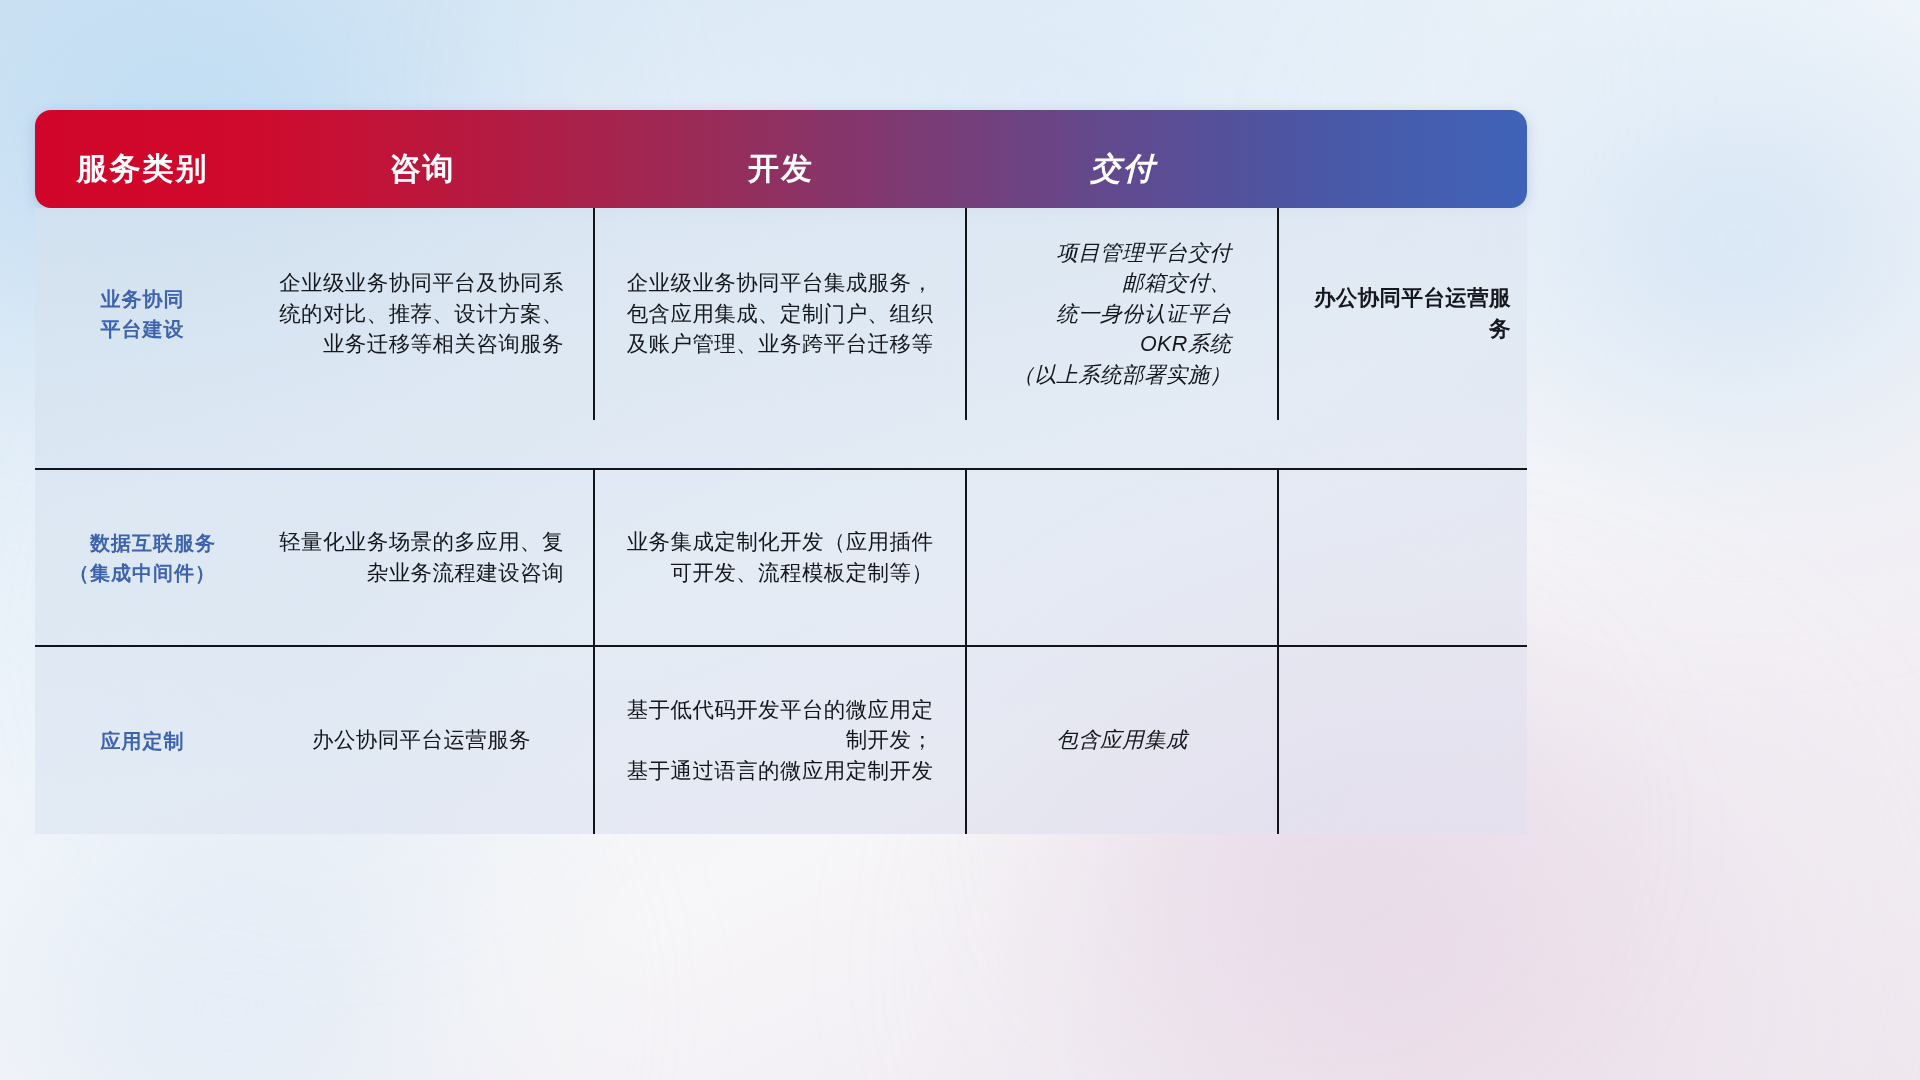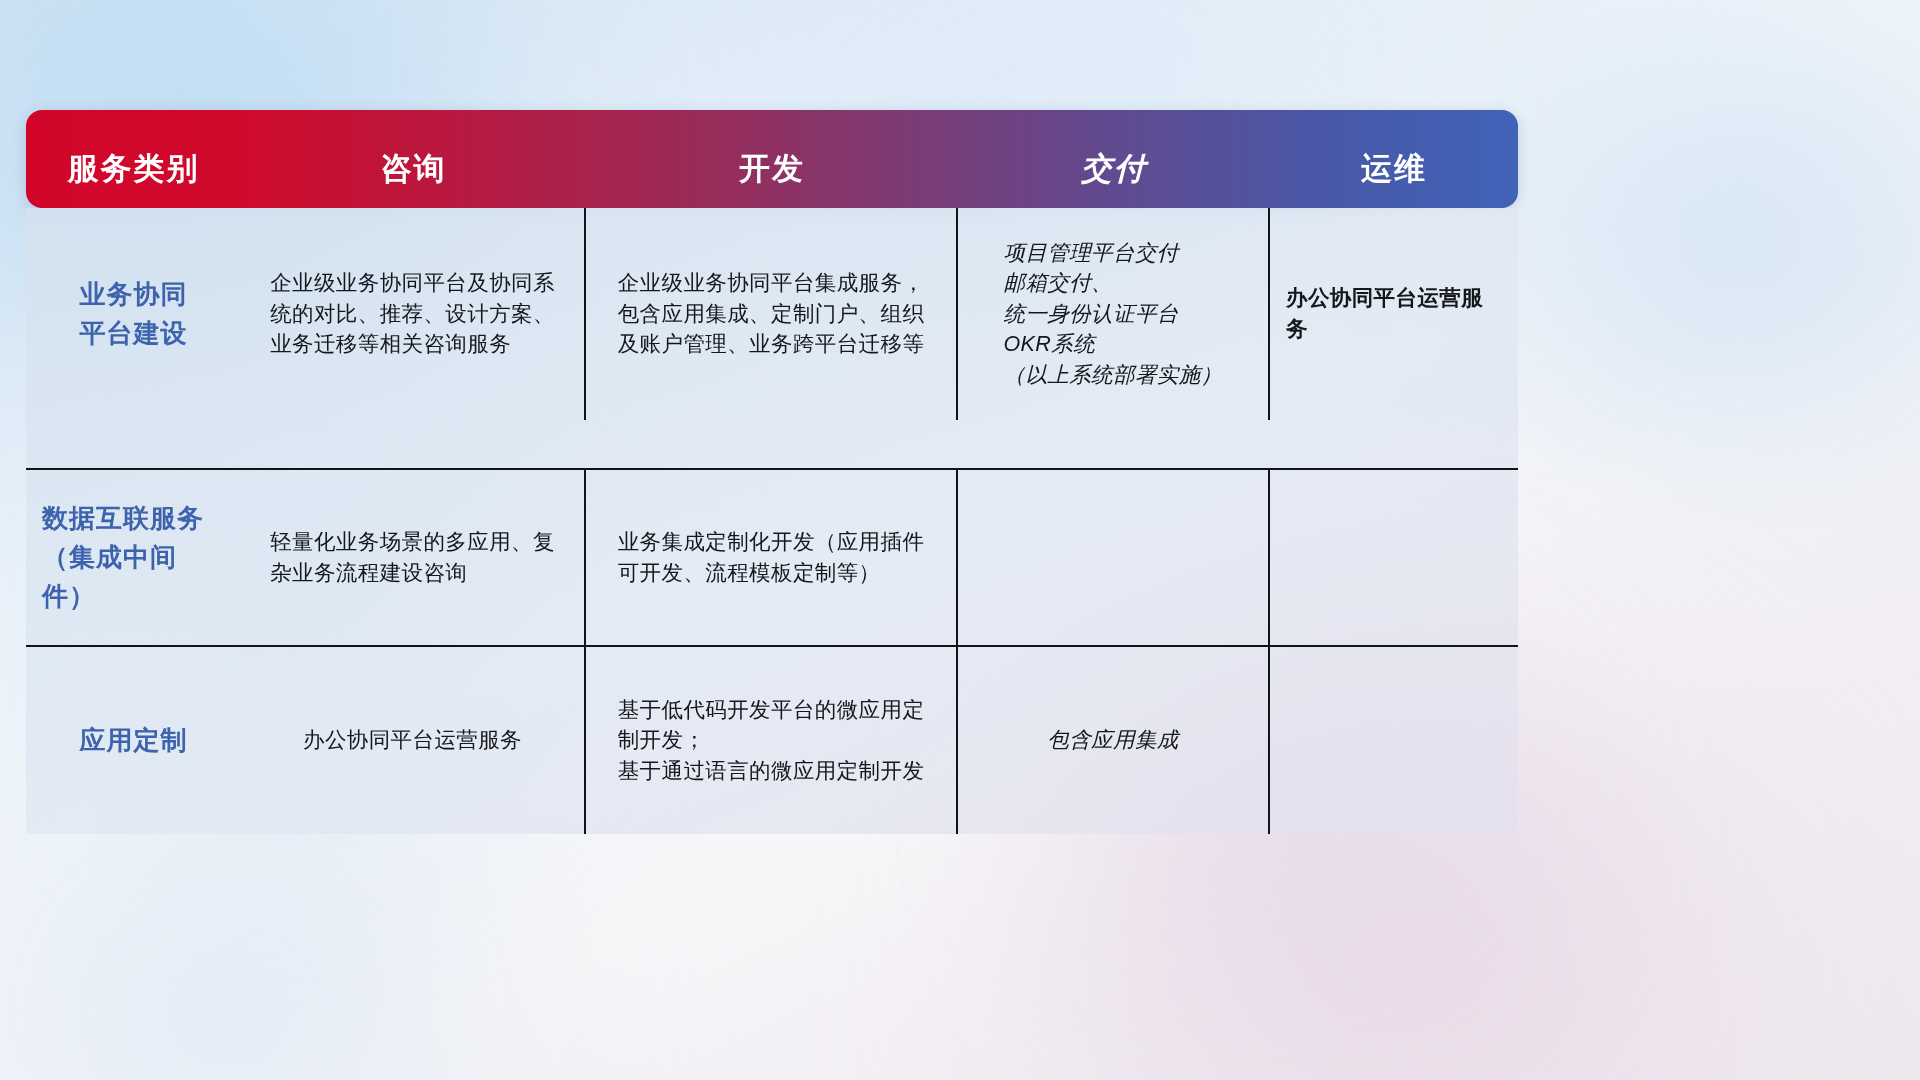--- a/index.html
+++ b/index.html
@@ -34,21 +34,21 @@
     background:radial-gradient(closest-side,#e9d9e6 0%,rgba(233,217,230,0) 100%);}
   .glow-e{left:-120px;bottom:-240px;width:700px;height:620px;
     background:radial-gradient(closest-side,#dfe9f5 0%,rgba(223,233,245,0) 100%);}
   .glow-f{left:1050px;bottom:40px;width:520px;height:420px;
     background:radial-gradient(closest-side,#e6d9e8 0%,rgba(230,217,232,0) 100%);}
   .glow-g{left:120px;top:430px;width:420px;height:420px;
     background:radial-gradient(closest-side,#d5e6f6 0%,rgba(213,230,246,0) 100%);}
 
   
   #table-wrap{
-    position:absolute;left:26px;top:110px;width:1492px;z-index:2;
+    position:absolute;left:35px;top:110px;width:1492px;z-index:2;
   }
   .hdr{
     height:98px;
     border-radius:16px;
     background:linear-gradient(90deg,
       #d1052a 0%,
       #cf0a2c 14%,
       #b61a41 30%,
       #9b2a56 44%,
       #7e3a72 58%,
@@ -80,32 +80,32 @@
         rgba(227,224,238,.76) 100%);
     border-top:none;
   }
   .row{display:flex;position:relative;}
   .row + .row{border-top:2px solid #111418;}
   .cell{
     position:relative;
     display:flex;align-items:center;justify-content:center;
     padding:10px 16px;
     box-sizing:border-box;
-    text-align:left;
+    text-align:right;
     font-size:21.5px;
     line-height:1.42;
     color:#14171c;
     letter-spacing:.4px;
     white-space:pre-line;
   }
   .cell.vline{border-right:2px solid #111418;}
   .cell.cat{
     color:#3d63ad;
     font-weight:bold;
-    font-size:26px;
+    font-size:20px;
     letter-spacing:1px;
     line-height:1.5;
   }
   
   .c0{width:215px;}
   .c1{width:345px;}
   .c2{width:372px;}
   .c3{width:312px;font-style:italic;}
   .c4{width:248px;font-weight:bold;}
 
@@ -127,21 +127,20 @@
   <div class="glow glow-g"></div>
 </div>
 
 <div id="table-wrap">
 
   <div class="hdr">
     <div class="hcell c0">服务类别</div>
     <div class="hcell c1">咨询</div>
     <div class="hcell c2">开发</div>
     <div class="hcell c3">交付</div>
-    <div class="hcell c4">运维</div>
   </div>
 
   <div class="body-panel">
 
     <div class="row r0">
       <div class="cell cat c0">业务协同
 平台建设</div>
       <div class="cell c1 vline">企业级业务协同平台及协同系
 统的对比、推荐、设计方案、
 业务迁移等相关咨询服务</div>

